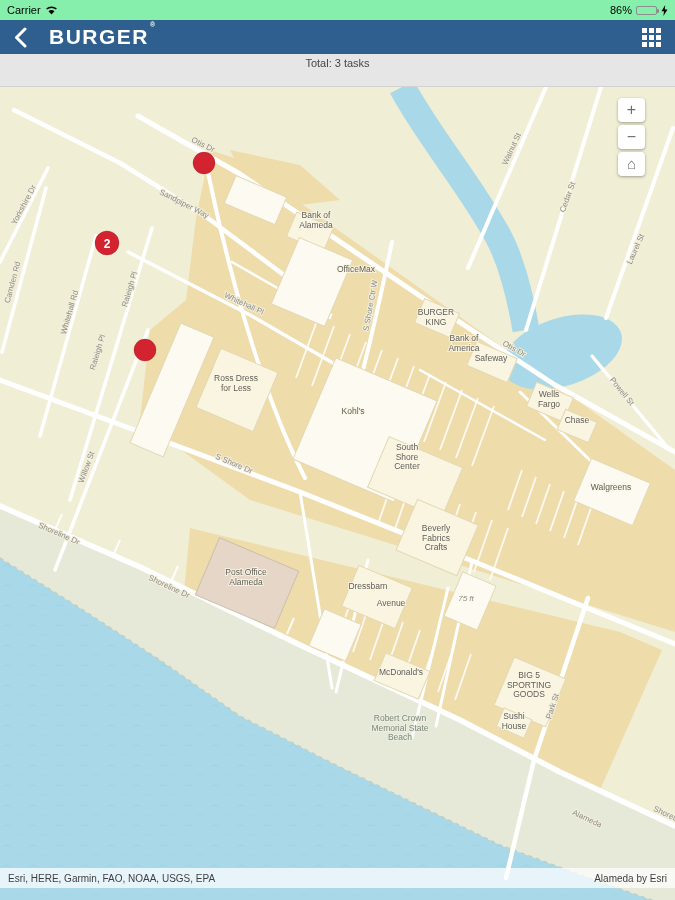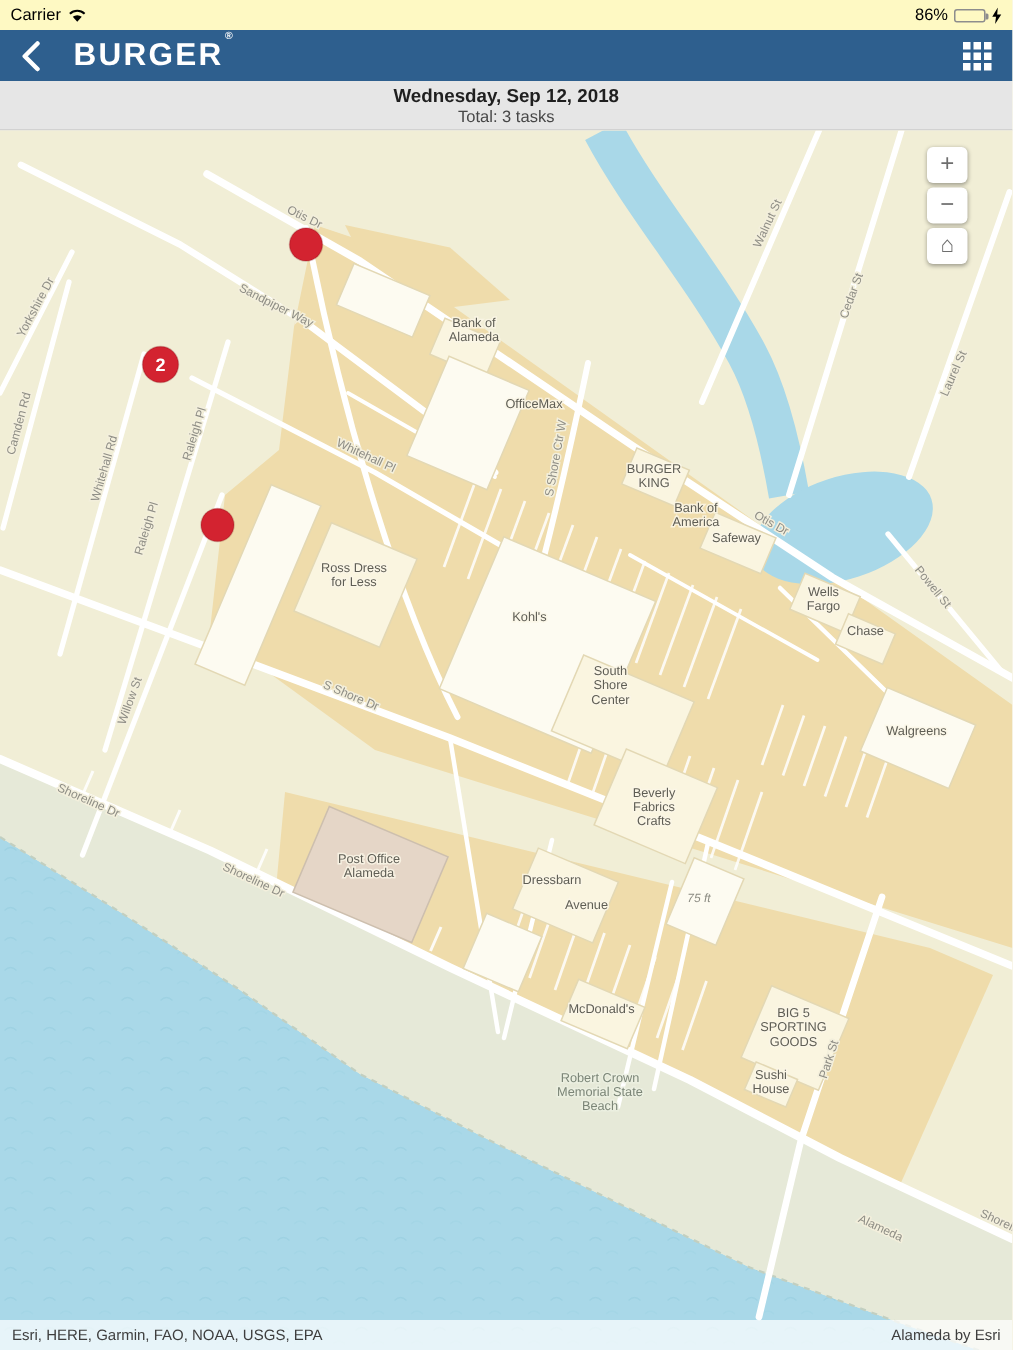--- a/index.html
+++ b/index.html
@@ -1,20 +1,20 @@
 <!DOCTYPE html>
 <html><head>
 <meta charset="utf-8">
 <style>
   * { margin:0; padding:0; box-sizing:border-box; }
   html,body { width:675px; height:900px; overflow:hidden; }
   body { font-family:"Liberation Sans", sans-serif; background:#fff; }
 
   
-  .status-bar{ height:20px; background:#fef9c3; display:flex; align-items:center;
+  .status-bar{ height:20px; background:#86efac; display:flex; align-items:center;
     justify-content:space-between; padding:0 7px; font-size:11px; color:#000; position:relative;}
   .sb-left{ display:flex; align-items:center; gap:4px;}
   .sb-time{ position:absolute; left:0; right:0; text-align:center; font-weight:500; font-size:11px;}
   .sb-right{ display:flex; align-items:center; gap:4px; z-index:1;}
   .battery{ width:21px; height:9px; border:1px solid #8d8d8d; border-radius:2px; padding:1px; position:relative;}
   .battery .fill{ height:100%; width:100%; background:#53d769; border-radius:1px;}
   .battery:after{ content:""; position:absolute; right:-3px; top:2px; width:2px; height:4px; background:#8d8d8d; border-radius:0 1px 1px 0;}
 
   
   .nav-bar{ height:34px; background:#2e5f8e; display:flex; align-items:center; padding:0 14px; position:relative;}
@@ -31,21 +31,21 @@
   .total-line{ font-size:11px; color:#474747; line-height:13px;}
 
   
   .map-wrap{ position:relative; height:813px; background:#f1eed6; overflow:hidden;}
   .map-svg{ position:absolute; inset:0;}
   .map-controls{ position:absolute; top:11px; right:30px; display:flex; flex-direction:column; gap:3px; z-index:5;}
   .map-ctl{ width:27px; height:24px; background:#fff; border:none; border-radius:4px;
     box-shadow:0 1px 3px rgba(0,0,0,.35); color:#6e6e6e; font-size:16px; line-height:22px;
     text-align:center; cursor:pointer; font-family:"Liberation Sans",sans-serif;}
   .map-ctl.home{ font-size:15px;}
-  .attribution{ position:absolute; left:0; right:0; bottom:0; height:20px; background:rgba(255,255,255,.72);
+  .attribution{ position:absolute; left:0; right:0; bottom:12px; height:20px; background:rgba(255,255,255,.72);
     display:flex; align-items:center; justify-content:space-between; padding:0 8px; font-size:10px; color:#3e3e3e; z-index:5;}
 
   
   .street-lbl{ font-family:"Liberation Sans",sans-serif; font-size:8px; fill:#8e8d85;
     paint-order:stroke; stroke:#f3efdc; stroke-width:2px; text-anchor:middle;}
   .poi-lbl{ font-family:"Liberation Sans",sans-serif; font-size:8.5px; fill:#5e5d54;
     paint-order:stroke; stroke:rgba(250,246,230,.85); stroke-width:2px; text-anchor:middle;}
   .area-lbl{ font-family:"Liberation Sans",sans-serif; font-size:8.5px; fill:#7b8577;
     paint-order:stroke; stroke:rgba(236,240,226,.8); stroke-width:2px; text-anchor:middle;}
   .scale-lbl{ font-family:"Liberation Sans",sans-serif; font-size:8px; font-style:italic; fill:#8b8b82;
@@ -90,21 +90,20 @@
       <span></span>
       <span></span>
       <span></span>
       <span></span>
       <span></span>
       <span></span>
   </span>
 </div>
 
 <div class="date-header">
-  <div class="date-line">Wednesday, Sep 12, 2018</div>
   <div class="total-line">Total: 3 tasks</div>
 </div>
 
 <div class="map-wrap">
   <svg id="mapsvg" class="map-svg" viewBox="0 87 675 813" width="675" height="813" xmlns="http://www.w3.org/2000/svg">
     <defs>
       <pattern id="waves" width="26" height="20" patternUnits="userSpaceOnUse">
         <path d="M3,7 q4,-4 8,0" fill="none" stroke="#93cbdd" stroke-width="1"></path>
         <path d="M14,16 q4,-4 8,0" fill="none" stroke="#9ed3e3" stroke-width="1"></path>
       </pattern>

